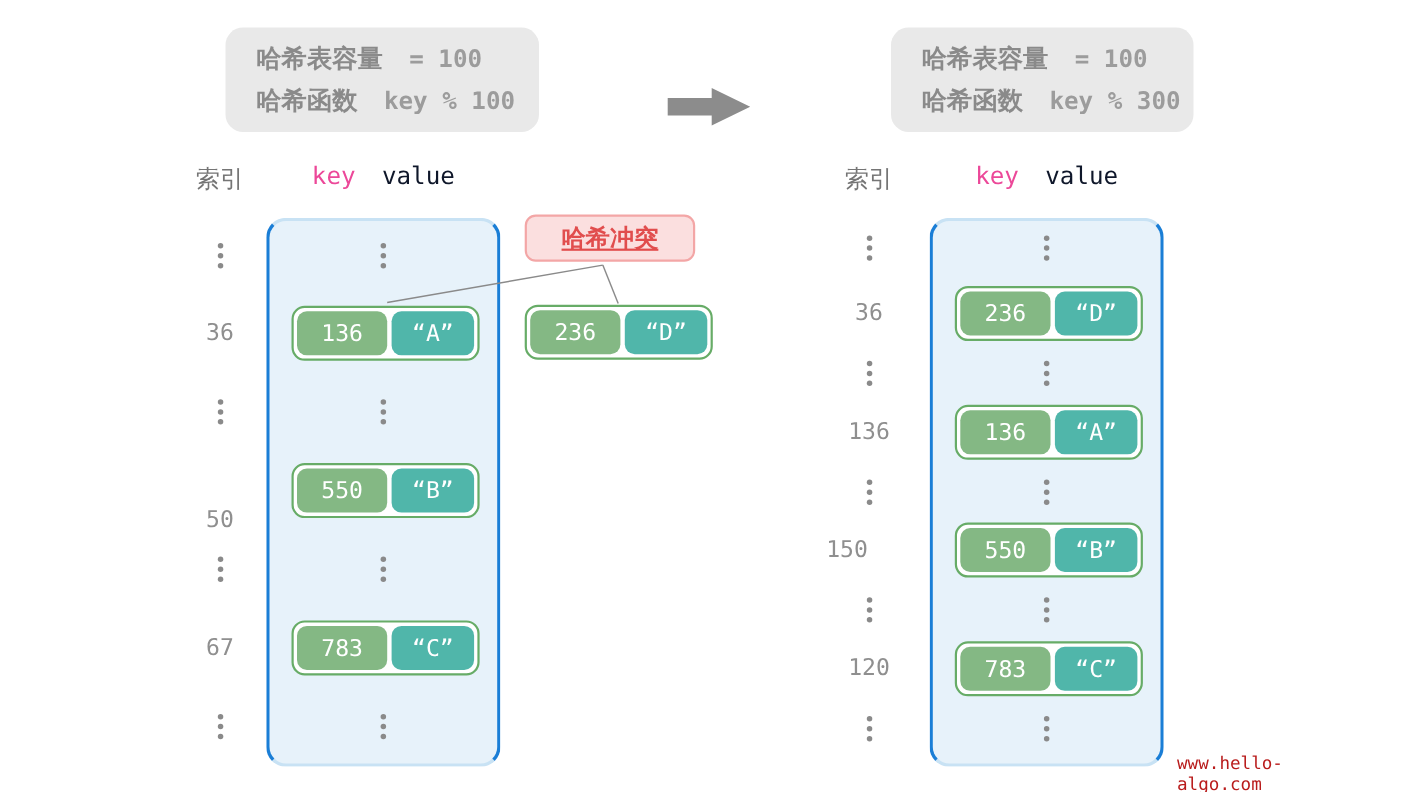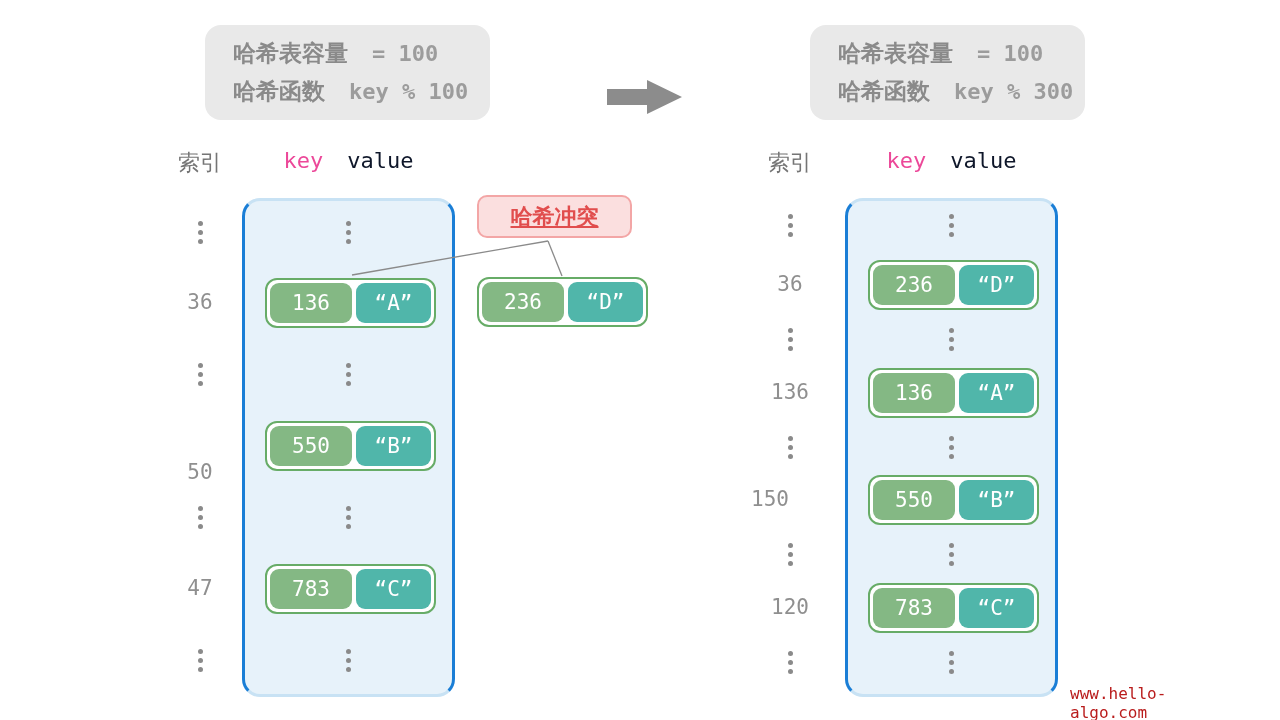--- a/index.html
+++ b/index.html
@@ -160,21 +160,21 @@
       <i></i>
       <i></i>
       <i></i>
     </div>
   <div class="dots abs" style="left:345px;top:506px;">
       <i></i>
       <i></i>
       <i></i>
     </div>
 
-  <div class="idx mono abs" style="left:170px;top:576px;">47</div>
+  <div class="idx mono abs" style="left:170px;top:576px;">67</div>
   <div class="pair abs" style="left:265px;top:564px;">
     <div class="k">783</div>
     <div class="v">“C”</div>
   </div>
 
   <div class="dots abs" style="left:197px;top:649px;">
       <i></i>
       <i></i>
       <i></i>
     </div>

